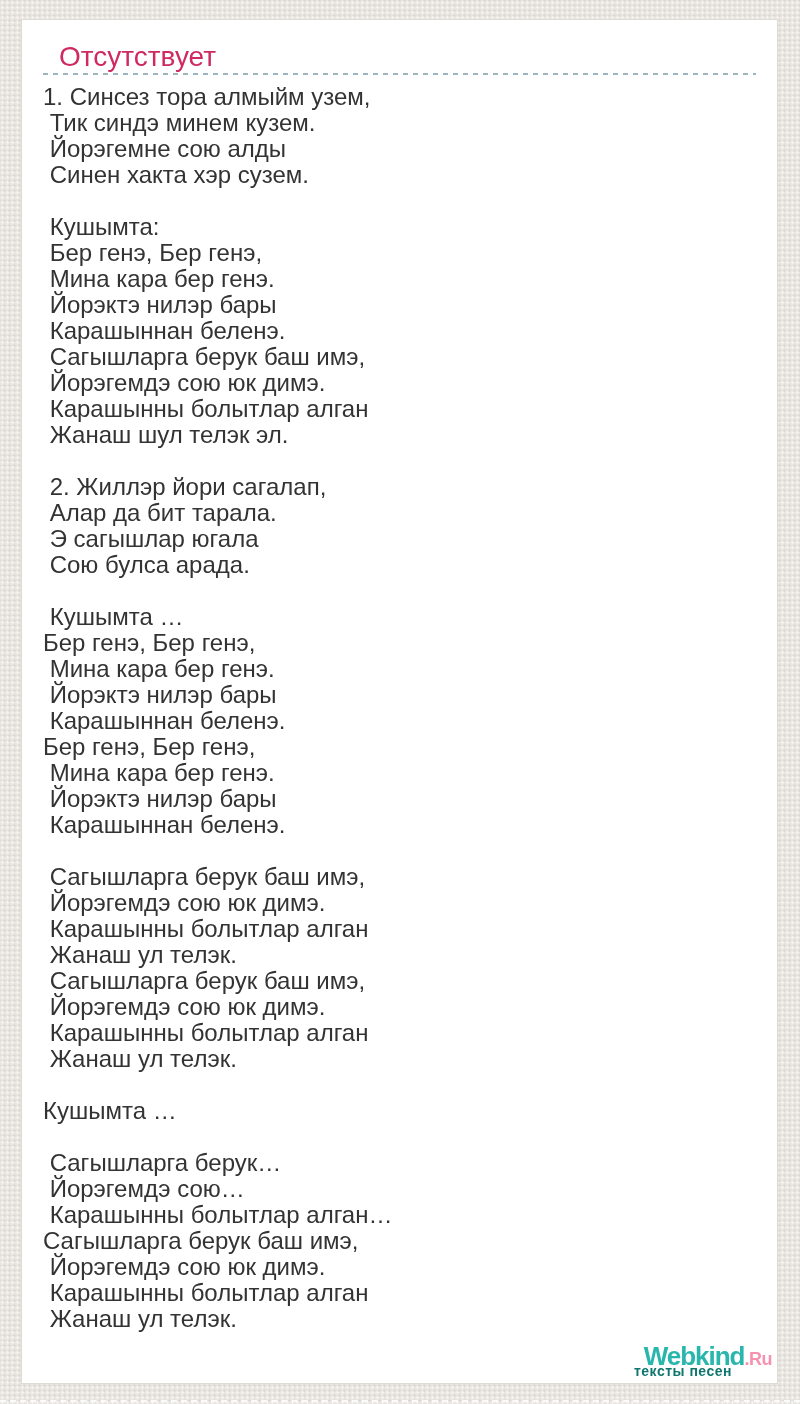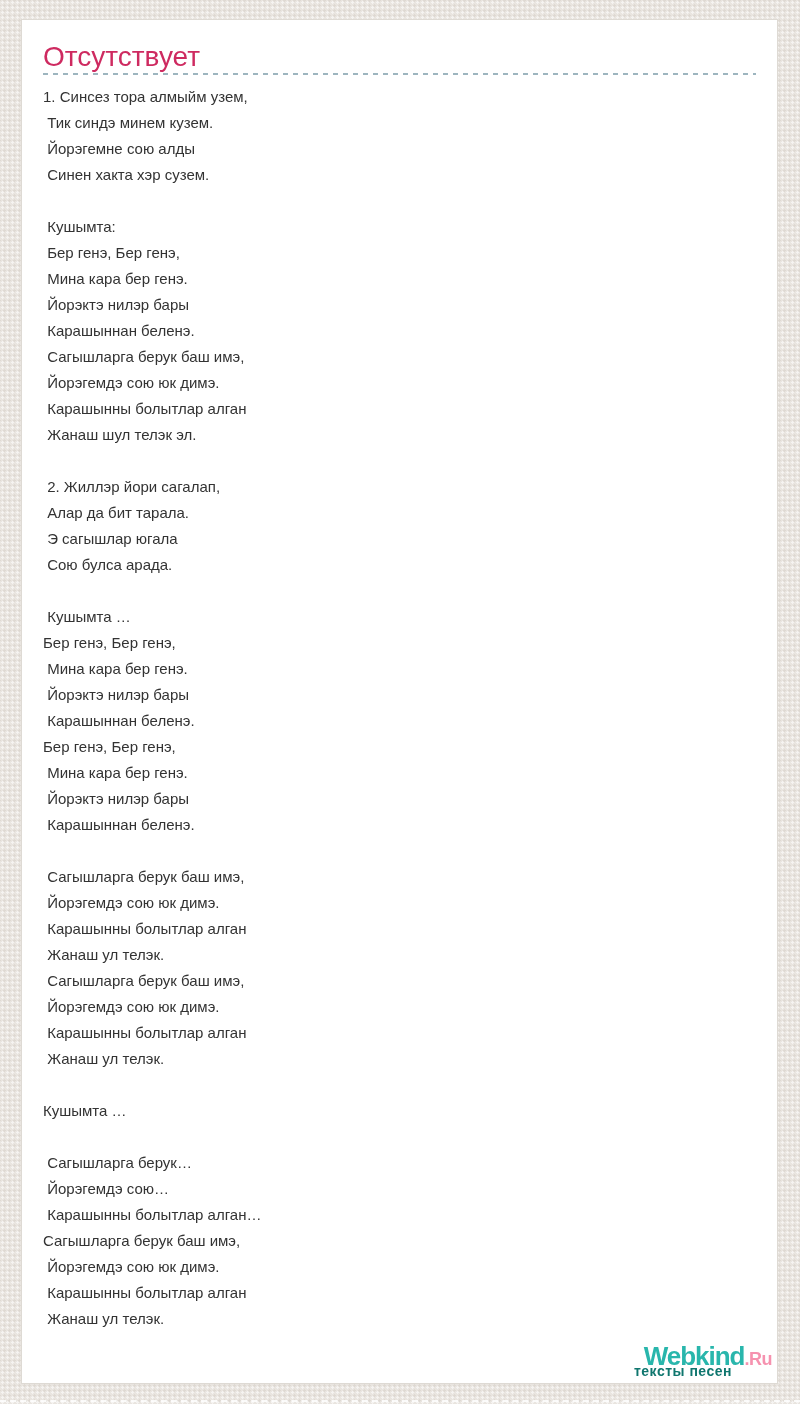--- a/index.html
+++ b/index.html
@@ -40,20 +40,21 @@
     border: 1px solid #dedad4;
     padding: 22px 21px 28px 21px;
   }
 
   .page-title {
     font-size: 28px;
     line-height: 30px;
     font-weight: normal;
     color: #ce2a60;
     letter-spacing: 0;
+    margin-left: 16px;
   }
 
   .artist-line {
     margin-top: 4px;
     font-size: 18px;
     line-height: 20px;
     color: #3b3b3b;
     padding-bottom: 3px;
   }
 
@@ -67,21 +68,21 @@
     height: 2px;
     margin-top: 1px;
     background-image: repeating-linear-gradient(
       90deg,
       #9db5bf 0px, #9db5bf 5px,
       transparent 5px, transparent 10px);
   }
 
   .lyrics {
     margin-top: 9px;
-    font-size: 15px;
+    font-size: 24px;
     line-height: 26px;
     color: #333333;
     white-space: pre-wrap;
   }
 
   .branding {
     position: absolute;
     right: 5px;
     bottom: 5px;
     text-align: right;

